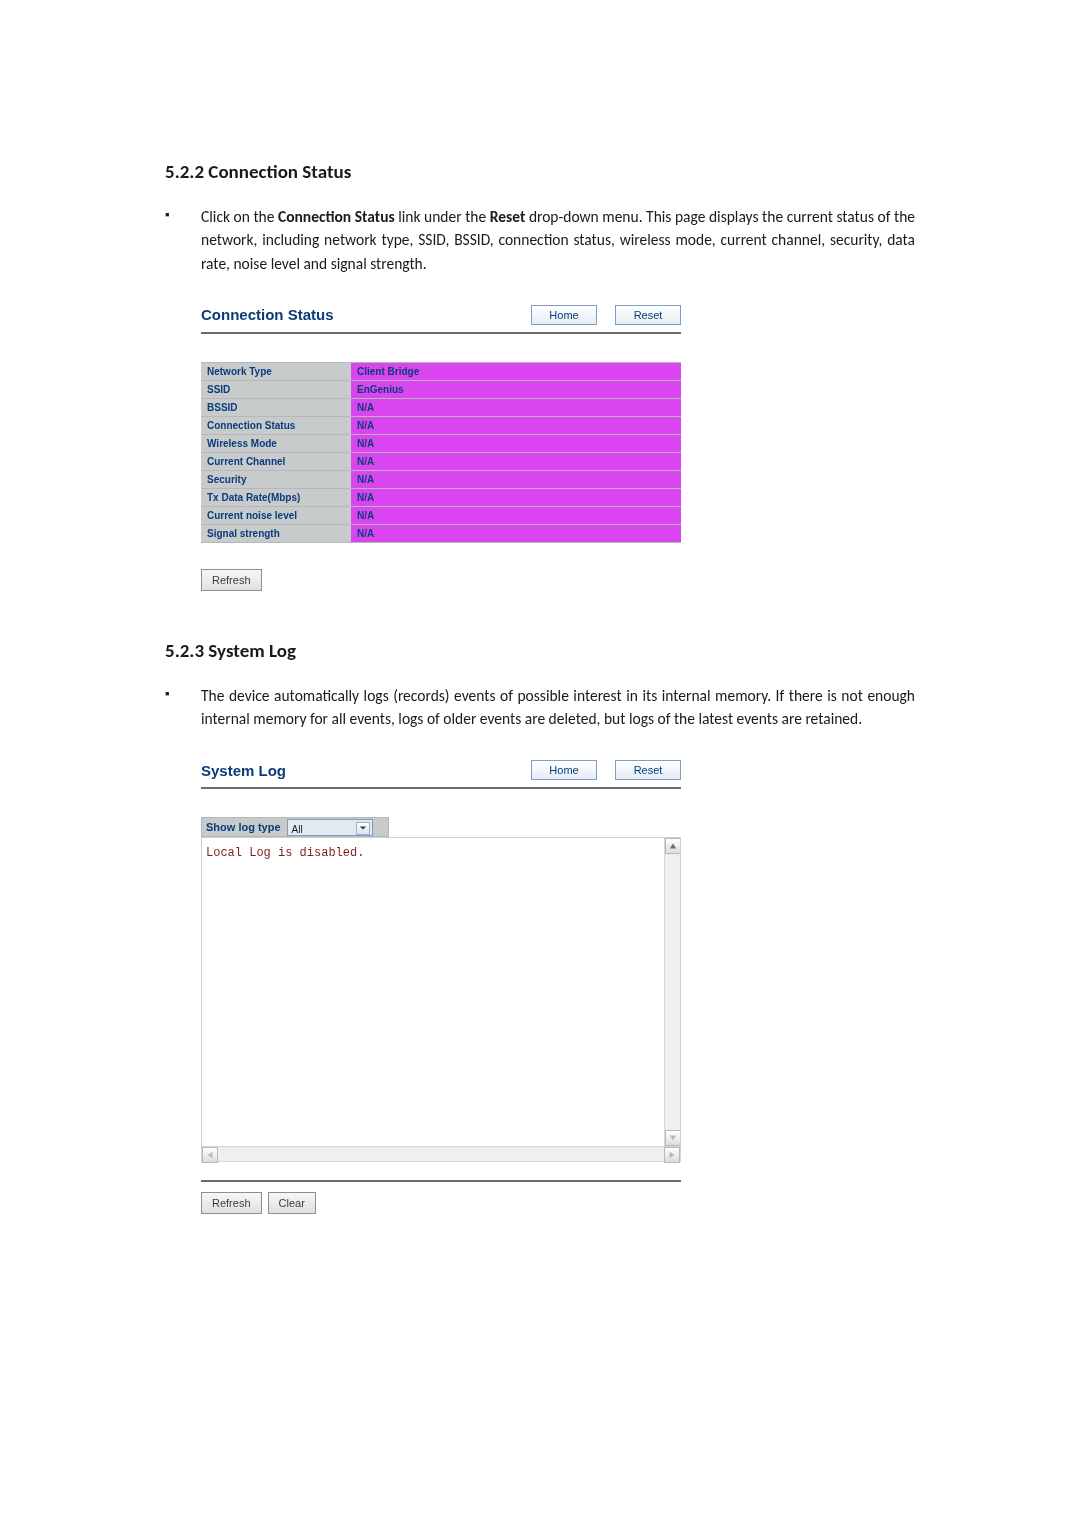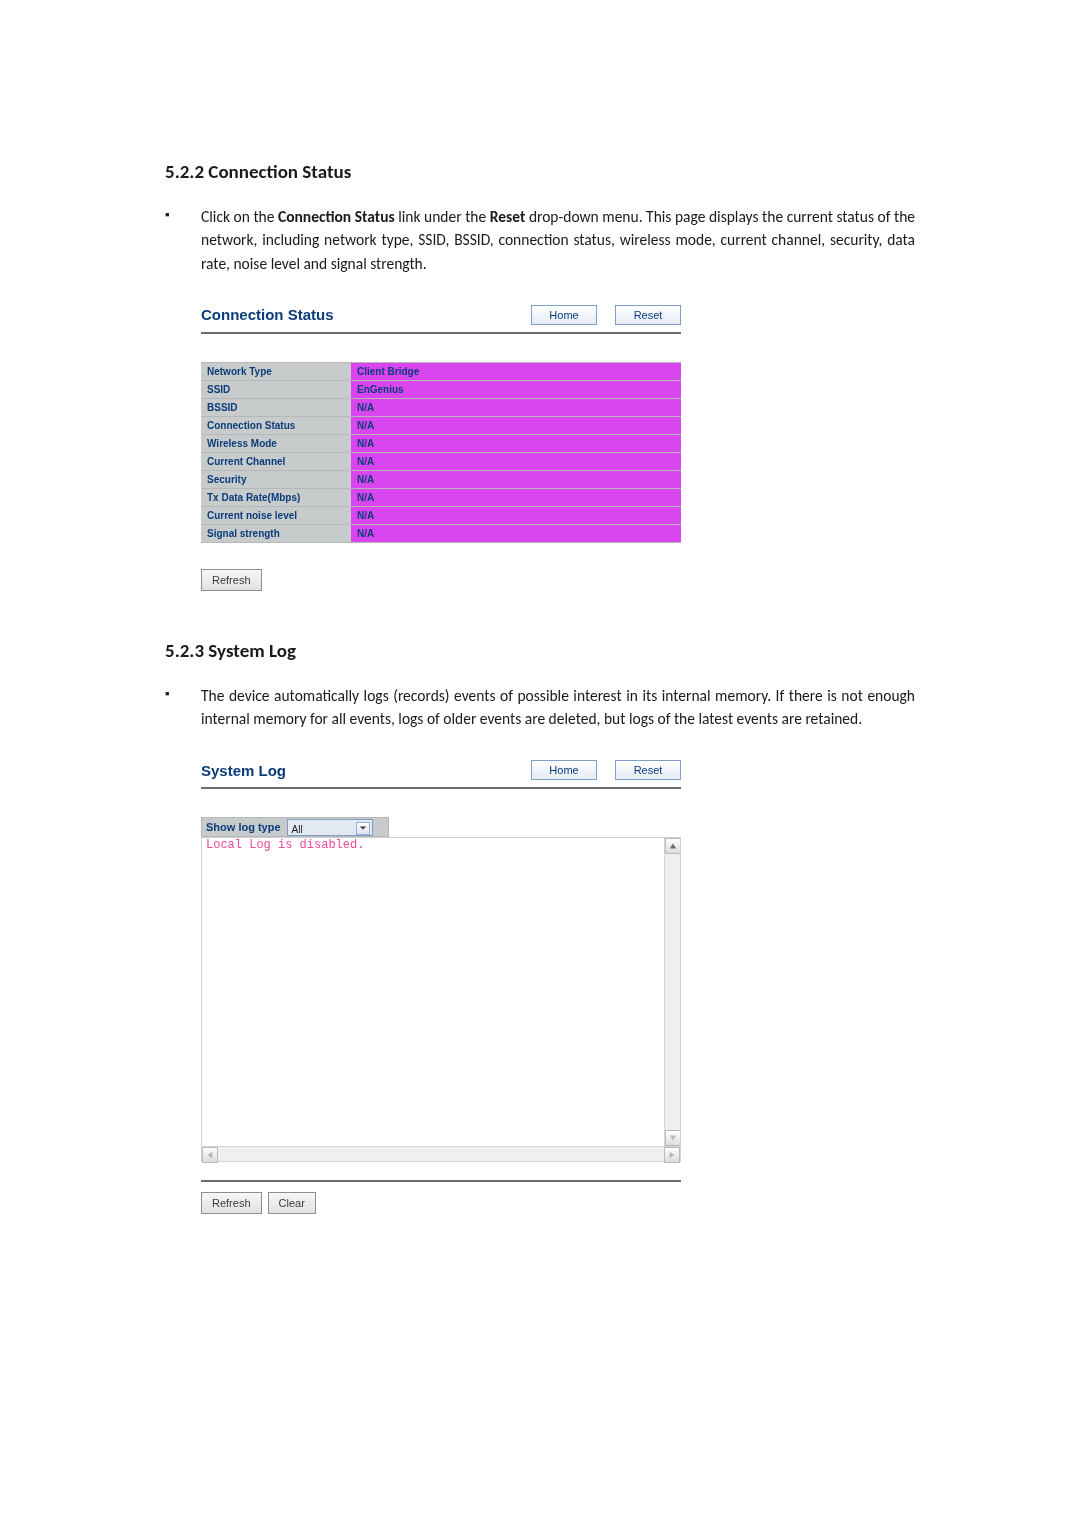--- a/index.html
+++ b/index.html
@@ -152,22 +152,22 @@
   }
   .chev svg { width: 8px; height: 8px; }
 
   .log-box {
     width: 100%;
     height: 310px;
     border: 1px solid #cfcfcf;
     background: #fff;
     font-family: "Courier New", monospace;
     font-size: 12px;
-    color: #ec4899;
-    padding: 0 4px;
+    color: #7f1d1d;
+    padding: 8px 4px;
     position: relative;
     overflow: hidden;
   }
   .scroll-v {
     position: absolute; right: 0; top: 0; bottom: 0; width: 16px;
     background: #efefef; border-left: 1px solid #d6d6d6;
   }
   .scroll-arrow {
     width: 16px; height: 16px;
     background: linear-gradient(#ffffff,#dcdcdc);

